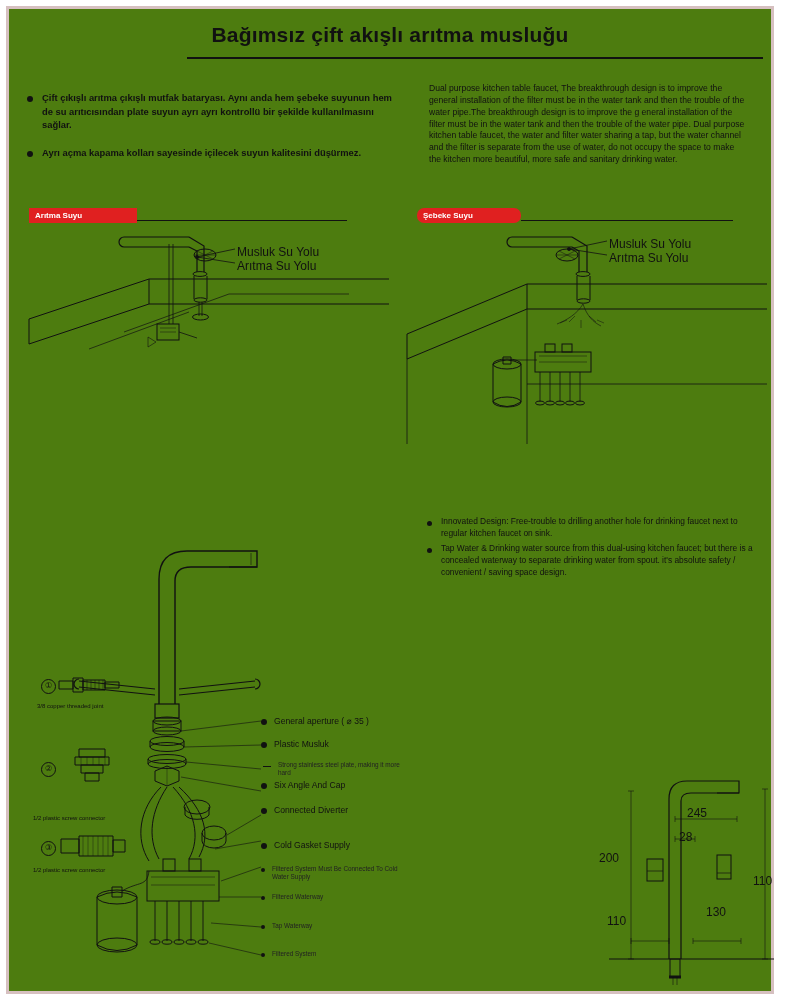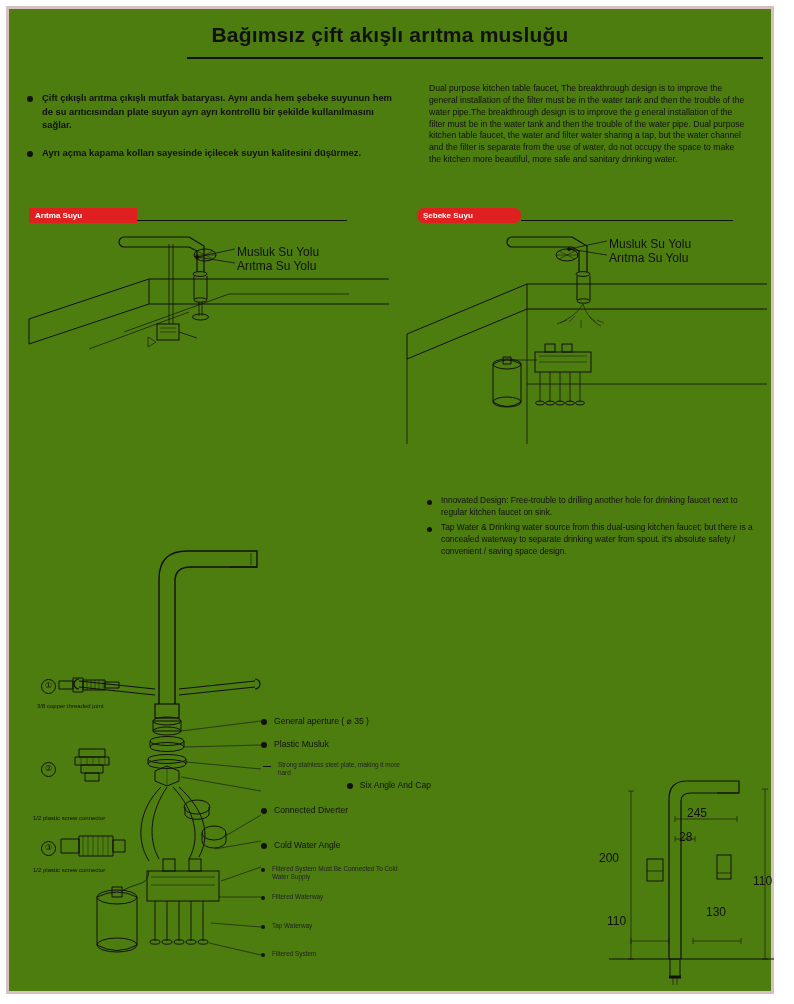--- a/index.html
+++ b/index.html
@@ -86,21 +86,21 @@
   .lbl{
     position:absolute;
     font-size:12px;
     color:#111;
     white-space:nowrap;
   }
   .lbl.xs{font-size:6px;}
   
   .en2{
     position:absolute;
-    left:414px;top:486px;width:330px;
+    left:414px;top:507px;width:330px;
   }
   .en2 .bullet-row{margin-bottom:3px;}
   .en2 .txt{font-size:8.4px;font-weight:normal;line-height:1.42;}
   .en2 .dot{width:5px;height:5px;margin-top:5px;}
   
   .callout{
     position:absolute;
     display:flex;align-items:flex-start;
   }
   .callout .cdot{
@@ -368,31 +368,31 @@
       <span class="ctext">General aperture ( ⌀ 35 )</span>
     </div>
     <div class="callout" style="left:252px;top:730px;width:170px;">
       <span class="cdot"></span>
       <span class="ctext">Plastic Musluk</span>
     </div>
     <div class="callout small" style="left:254px;top:752px;width:140px;">
       <span class="cdot" style="border-radius:0;height:1px;width:8px;margin-top:5px;"></span>
       <span class="ctext">Strong stainless steel plate, making it more hard</span>
     </div>
-    <div class="callout" style="left:252px;top:771px;width:170px;justify-content:flex-end;">
+    <div class="callout" style="left:252px;top:771px;width:170px;">
       <span class="cdot"></span>
       <span class="ctext">Six Angle And Cap</span>
     </div>
     <div class="callout" style="left:252px;top:796px;width:170px;">
       <span class="cdot"></span>
       <span class="ctext">Connected Diverter</span>
     </div>
     <div class="callout" style="left:252px;top:831px;width:170px;">
       <span class="cdot"></span>
-      <span class="ctext">Cold Water Angle</span>
+      <span class="ctext">Cold Gasket Supply</span>
     </div>
     <div class="callout small" style="left:252px;top:856px;width:150px;">
       <span class="cdot"></span>
       <span class="ctext">Filtered System Must Be Connected To Cold Water Supply</span>
     </div>
     <div class="callout small" style="left:252px;top:884px;width:150px;">
       <span class="cdot"></span>
       <span class="ctext">Filtered Waterway</span>
     </div>
     <div class="callout small" style="left:252px;top:913px;width:150px;">

